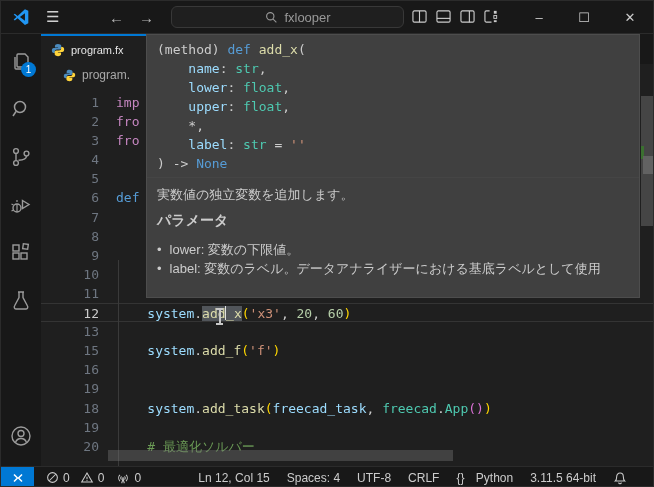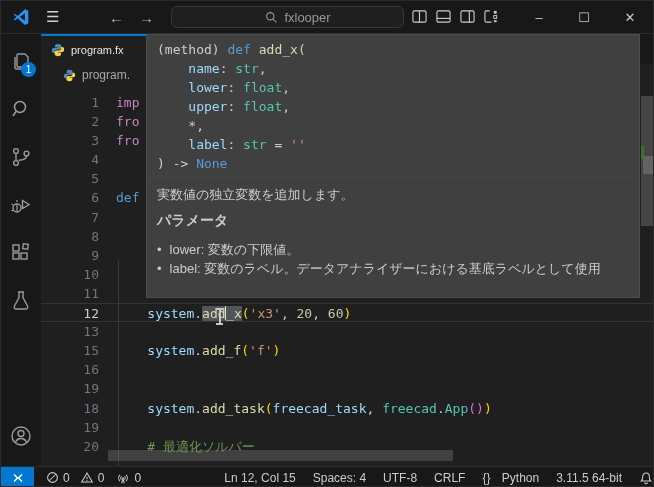--- a/index.html
+++ b/index.html
@@ -62,21 +62,21 @@
   .tip-bullets li::before { content:"•"; color:#cccccc; }
   
   .ibeam { position:absolute; left:174px; top:274px; width:9px; height:17px; z-index:20; }
   .ibeam div { background:#c8c8c8; margin:0 auto; }
   .ib-t,.ib-b { width:7px; height:2px; }
   .ib-v { width:2px; height:13px; }
   
   .statusbar { position:absolute; left:0; top:465px; width:654px; height:22px; background:#181818; border-top:1px solid #2b2b2b; display:flex; align-items:center; font-size:12px; color:#cccccc; }
   .sb-remote { width:33px; height:22px; background:#0078d4; color:#fff; display:flex; align-items:center; justify-content:center; flex:none; }
   .sb-group { display:flex; align-items:center; gap:4px; margin-left:12px; white-space:nowrap; }
-  .sb-right { margin-left:auto; display:flex; align-items:center; gap:17px; padding-right:2px; white-space:nowrap; }
+  .sb-right { margin-left:auto; display:flex; align-items:center; gap:17px; padding-right:28px; white-space:nowrap; }
   .sb-item { display:flex; align-items:center; gap:4px; }
   svg.icon { display:block; }
 </style>
 </head>
 <body>
 
 <div class="window">
 
   <div class="titlebar">
     <svg class="tb-logo" viewBox="0 0 16 16">

